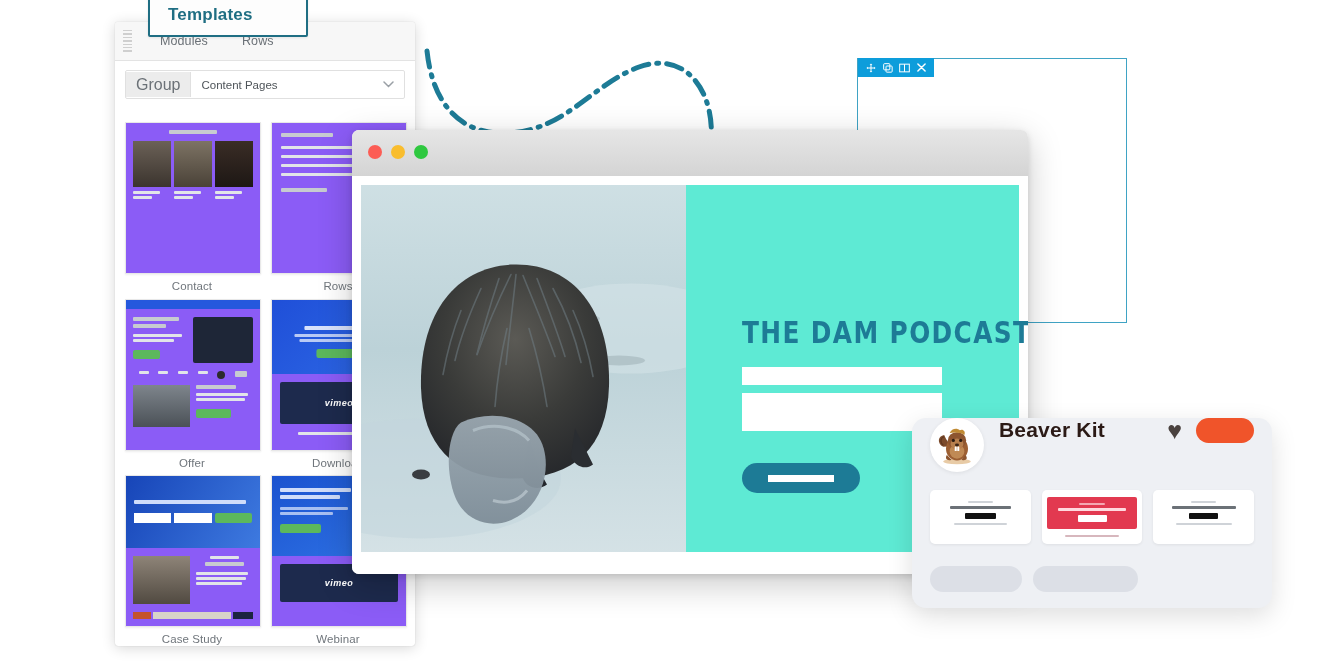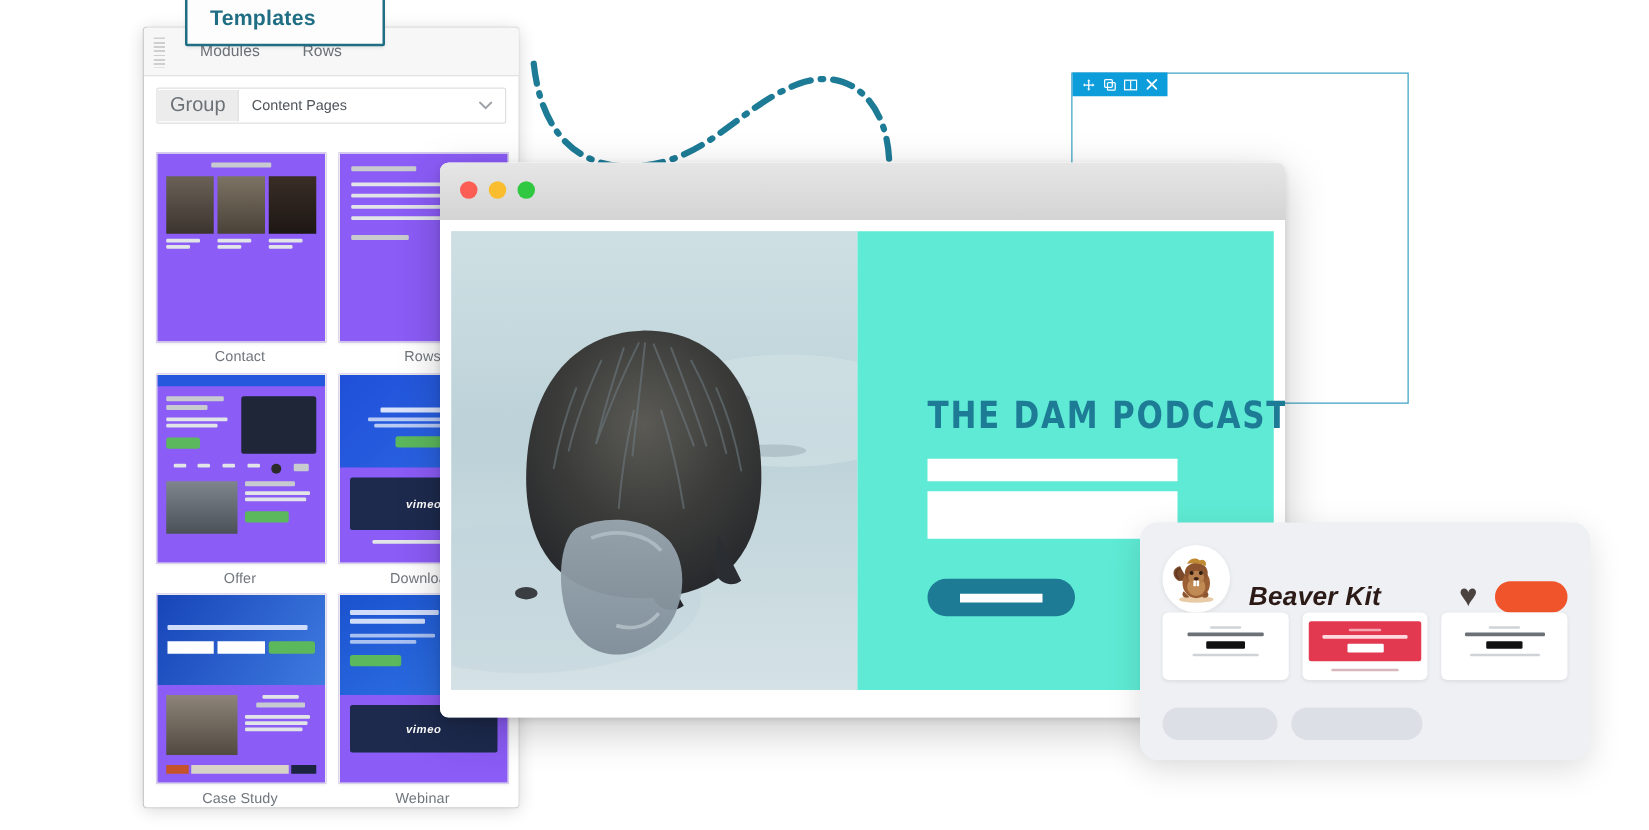--- a/index.html
+++ b/index.html
@@ -139,21 +139,21 @@
     background:#1d7b96;border-radius:15px;display:flex;align-items:center;justify-content:center;
   }
   .pod-btn i{display:block;width:66px;height:7px;background:#fff;}
 
   
   .bk-card{
     position:absolute;left:912px;top:418px;width:360px;height:190px;
     background:#eef0f4;border-radius:14px;
     box-shadow:0 8px 26px rgba(0,0,0,.13);z-index:9;overflow:hidden;
   }
-  .bk-head{display:flex;align-items:flex-end;height:72px;padding:0 18px;font-style:italic;}
+  .bk-head{display:flex;align-items:flex-start;height:72px;padding:0 18px;}
   .bk-logo{
     width:54px;height:54px;border-radius:50%;background:#fff;
     display:flex;align-items:center;justify-content:center;overflow:hidden;
     box-shadow:0 1px 4px rgba(0,0,0,.08);flex:0 0 auto;
   }
   .bk-title{
     margin-left:15px;font-size:21px;font-weight:bold;color:#2b1a16;letter-spacing:.2px;
   }
   .bk-actions{margin-left:auto;display:flex;align-items:center;gap:14px;}
   .bk-heart{color:#4a423f;font-size:25px;line-height:1;}

